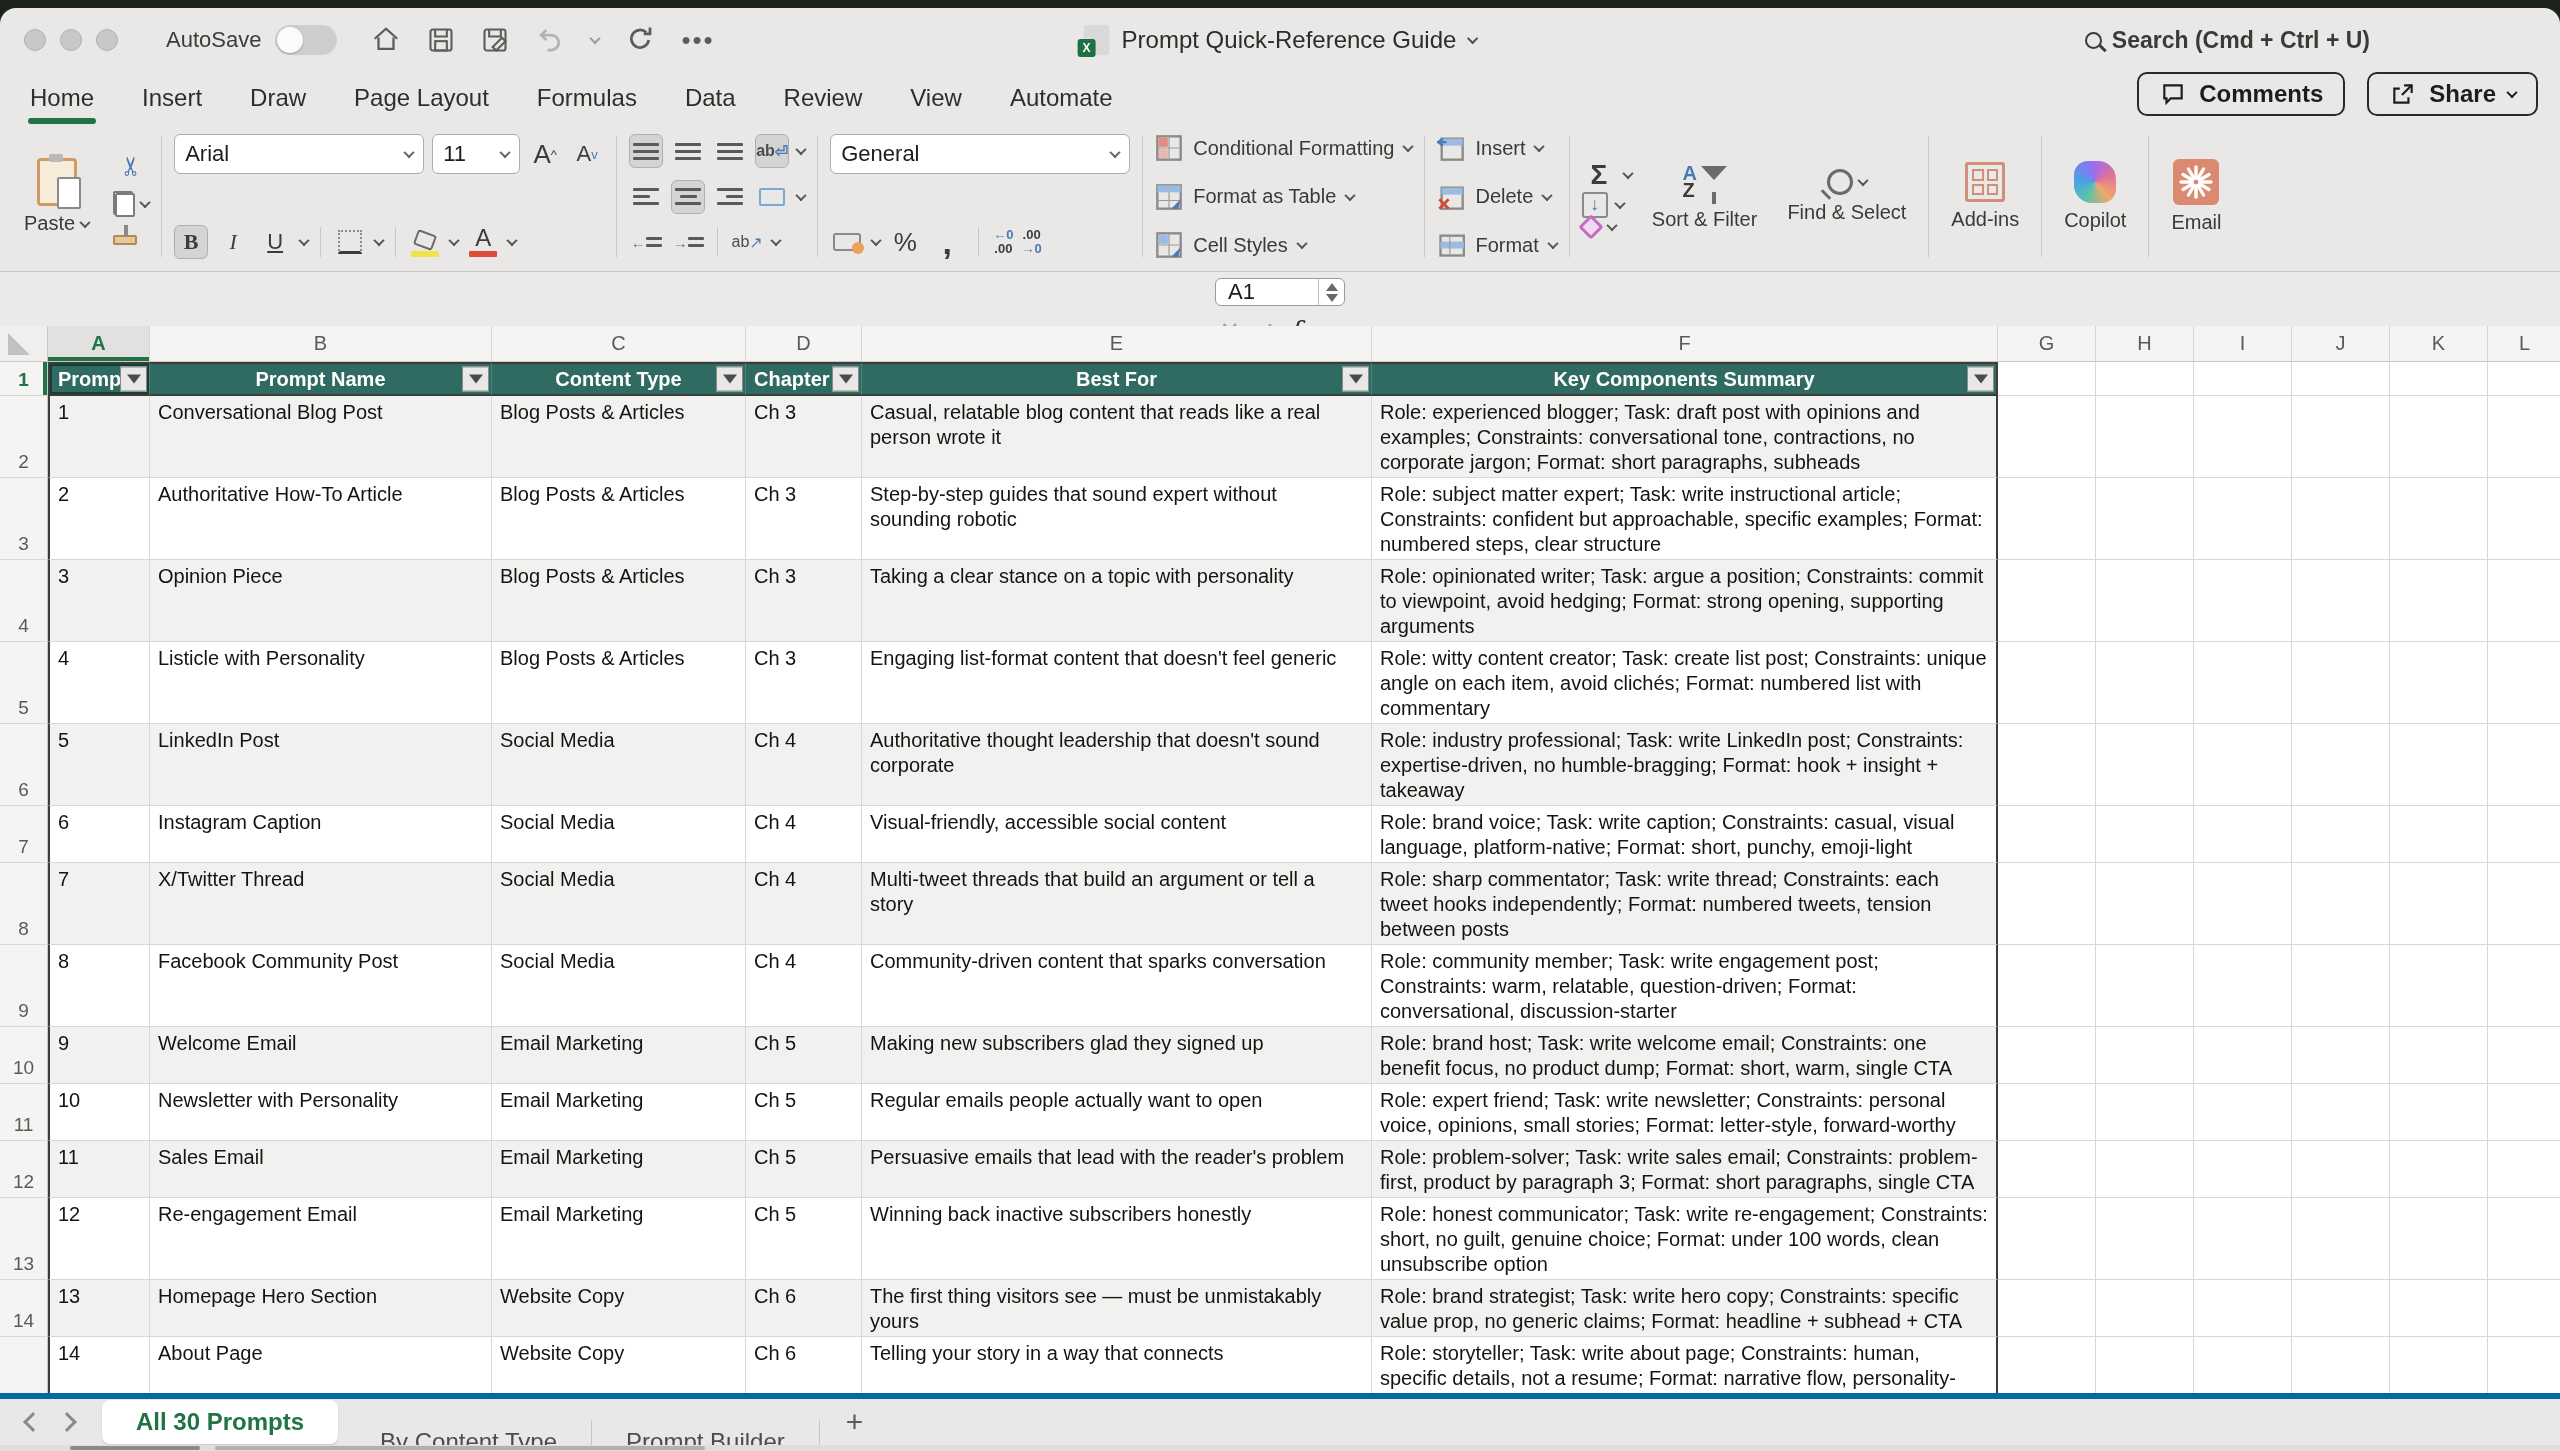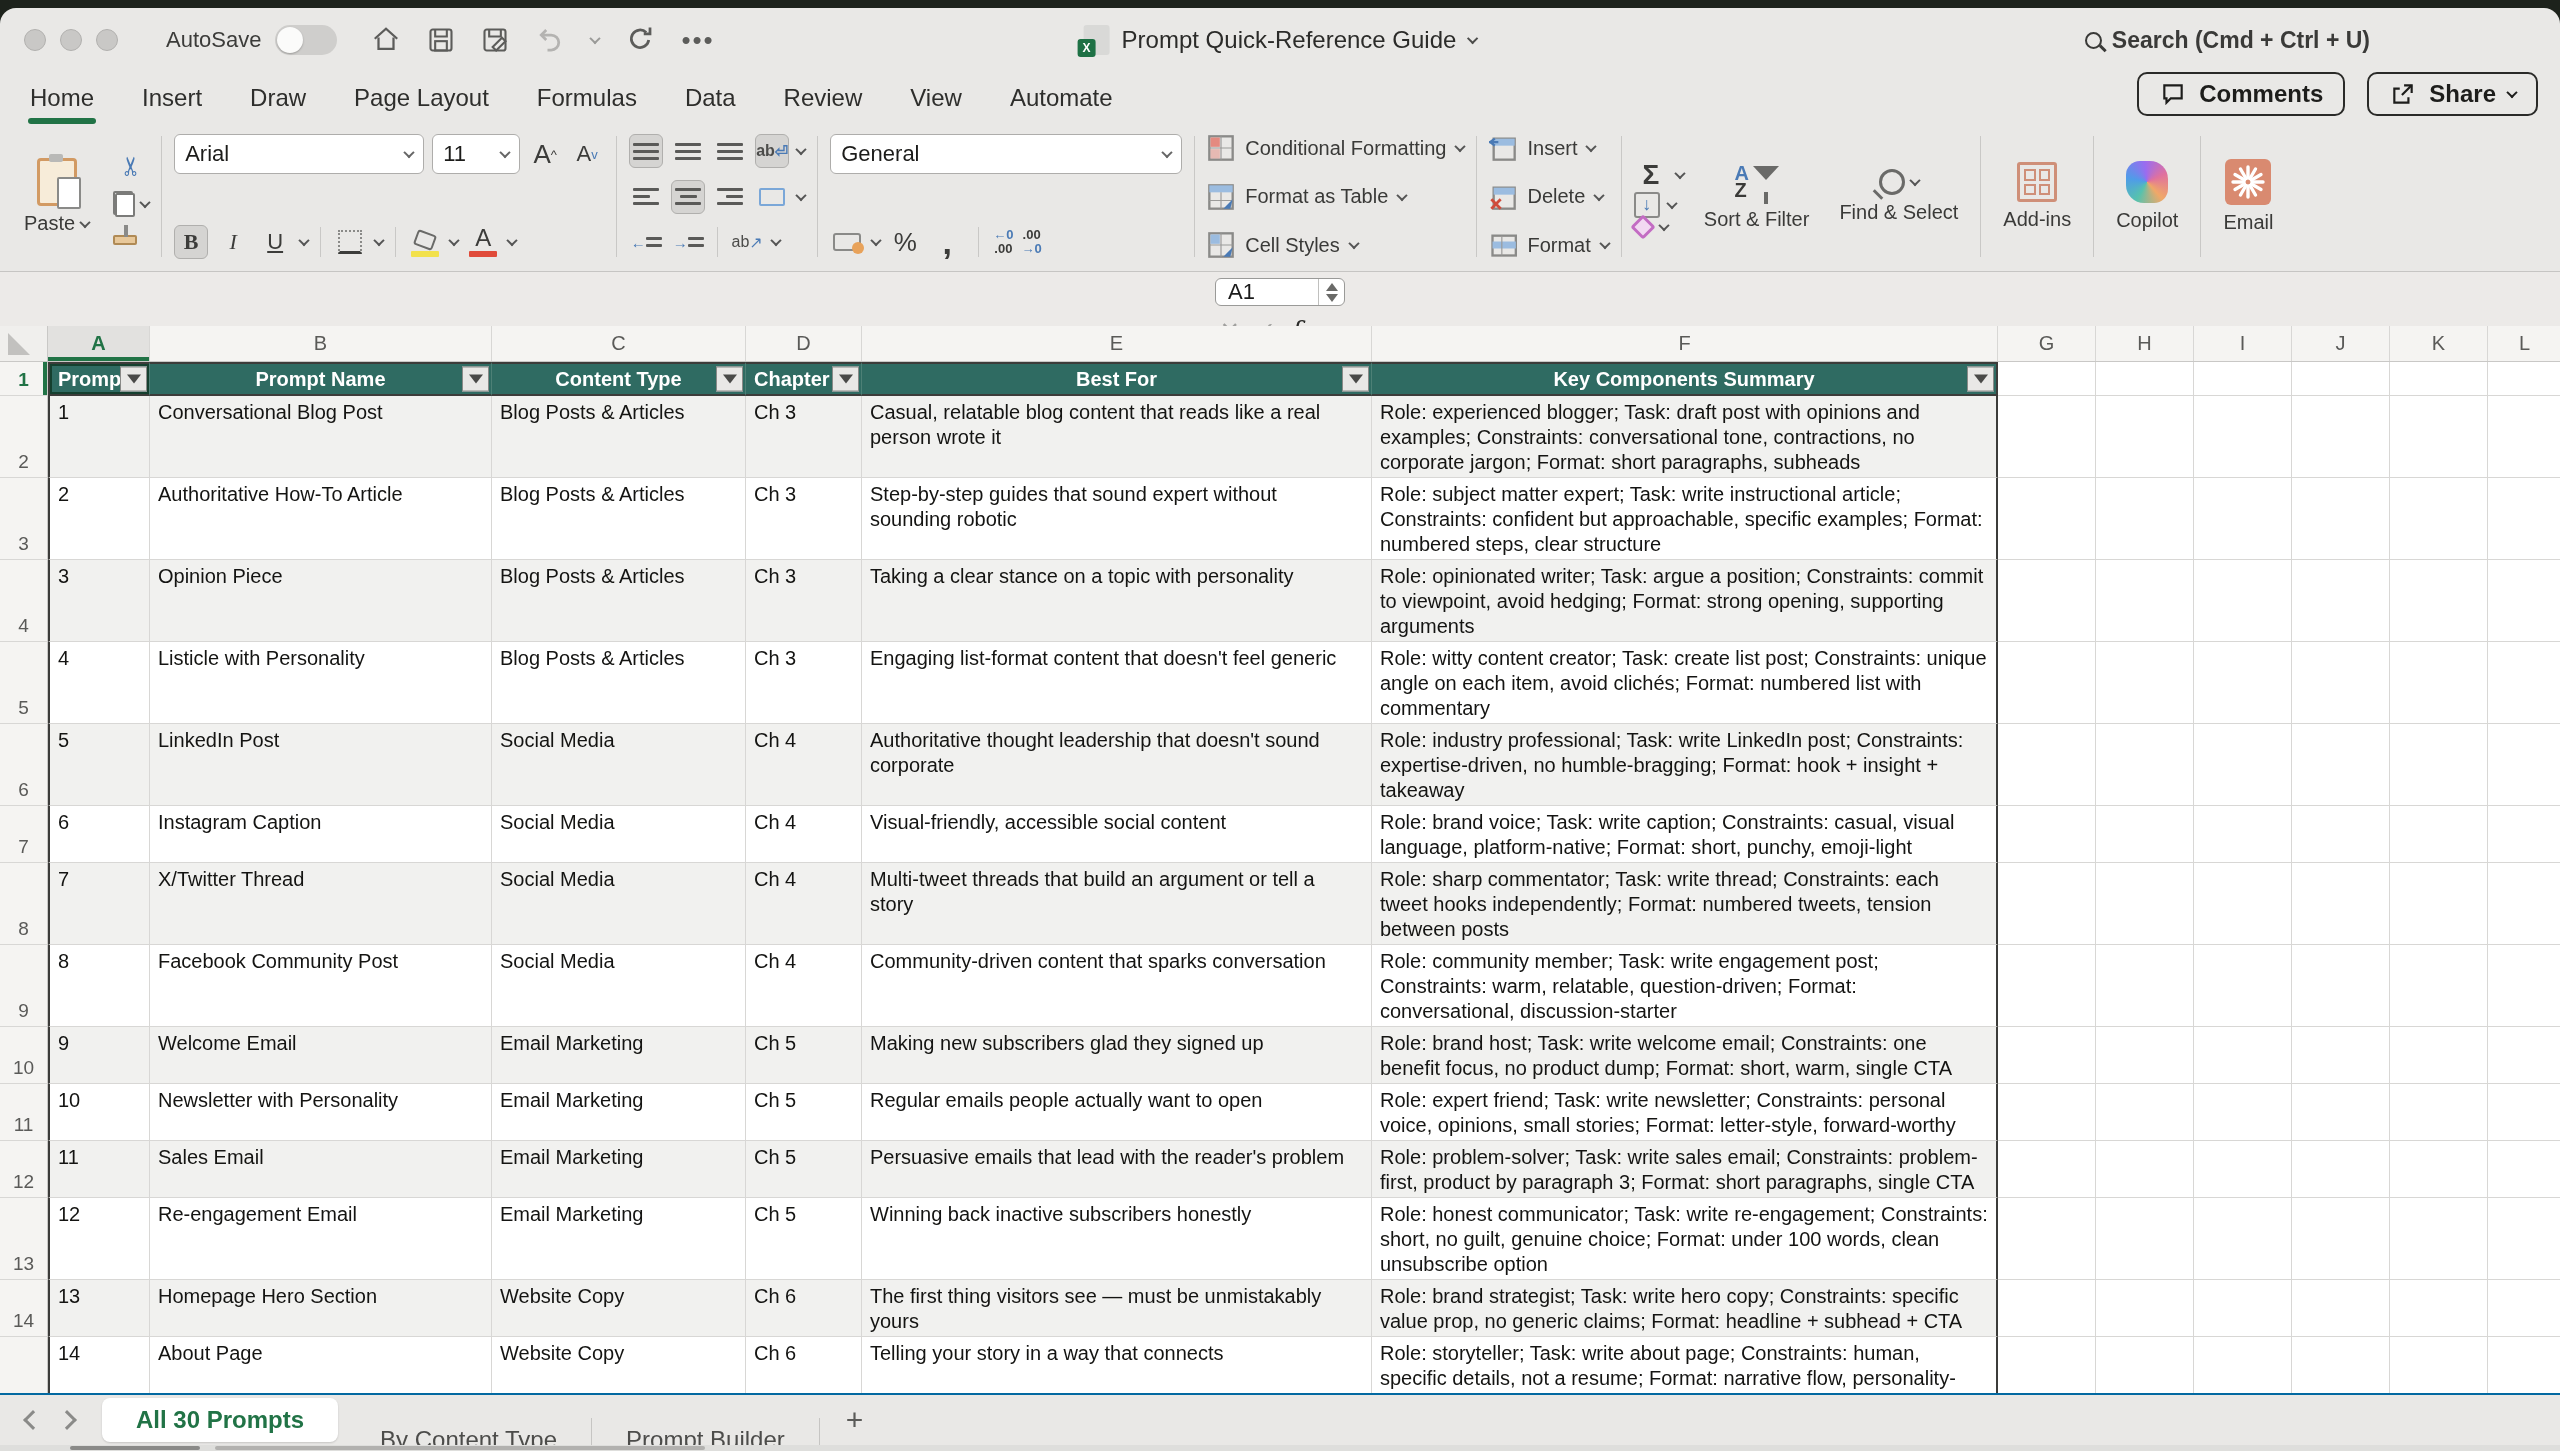--- a/index.html
+++ b/index.html
@@ -113,21 +113,21 @@
   .filter-btn b { width:0; height:0; border-left:7px solid transparent; border-right:7px solid transparent; border-top:9px solid #4a4a48; }
   .trow { min-height:52px; }
   .trow:nth-of-type(16) { min-height:80px; }
   .tc { font-size:20px; line-height:25px; color:#141412; padding:4px 8px 2px 8px; overflow:hidden; }
   .tc.first { border-left:2px solid #3c3c3a; }
   .tc.flast { border-right:2px solid #3c3c3a; }
   .band .tc { background:var(--band,#f1f1ef); }
   .plain .tc { background:#fff; }
 
   
-  .sheetbar { position:absolute; left:0; right:0; bottom:6px; height:52px; background:#e9e8e6; border-top:2px solid #0369a1; display:flex; align-items:center; padding:0 16px; }
+  .sheetbar { position:absolute; left:0; right:0; bottom:6px; height:52px; background:#e9e8e6; border-top:6px solid #0369a1; display:flex; align-items:center; padding:0 16px; }
   .nav-arrow { width:14px; height:14px; border-left:3px solid #8a8a88; border-bottom:3px solid #8a8a88; margin:0 10px; }
   .nav-arrow.left { transform:rotate(45deg); } .nav-arrow.right { transform:rotate(225deg); }
   .stab { height:44px; display:flex; align-items:center; padding:0 34px; font-size:24px; color:#4c4c4a; border-right:1px solid #c6c5c3;margin-top:39px; }
   .stab.active { background:#fff; border-radius:8px; border-right:none; color:var(--accent,#217346); font-weight:bold; margin:0 8px 0 18px; box-shadow:0 1px 2px rgba(0,0,0,.15); }
   .add-sheet { font-size:30px; color:#5a5a58; padding:0 26px; }
   .bottomstrip { position:absolute; left:0; right:0; bottom:0; height:6px; background:#dededc; }
   .thumb1 { position:absolute; left:70px; bottom:1px; width:130px; height:4px; border-radius:2px; background:#8a8a88; }
   .thumb2 { position:absolute; left:215px; bottom:1px; width:490px; height:4px; border-radius:2px; background:#b2b1af; }
 </style>
 </head>
@@ -368,21 +368,21 @@
             </span>
           </span>
         <span style="width:1px;height:30px;background:#c9c8c6;margin:0 4px"></span>
         <span class="ticon" style="font-size:16px;color:#4c4c4a">ab<span style="color:#4a7ab5">↗</span></span>
         <span class="chev"></span>
       </div>
     </div>
     <div class="vsep"></div>
 
     <div class="rg">
-      <span class="combo" style="width:352px">
+      <span class="combo" style="width:300px">
           <span>General</span>
           <span class="chev"></span>
         </span>
       <div class="rrow" style="margin-top:10px">
         <span class="ticon">
             <span style="width:28px;height:18px;border:2px solid #8a8a88;border-radius:3px;position:relative">
               <span style="position:absolute;right:-5px;bottom:-5px;width:12px;height:12px;border-radius:50%;background:#e8a25a"></span>
             </span>
           </span>
         <span class="chev"></span>

